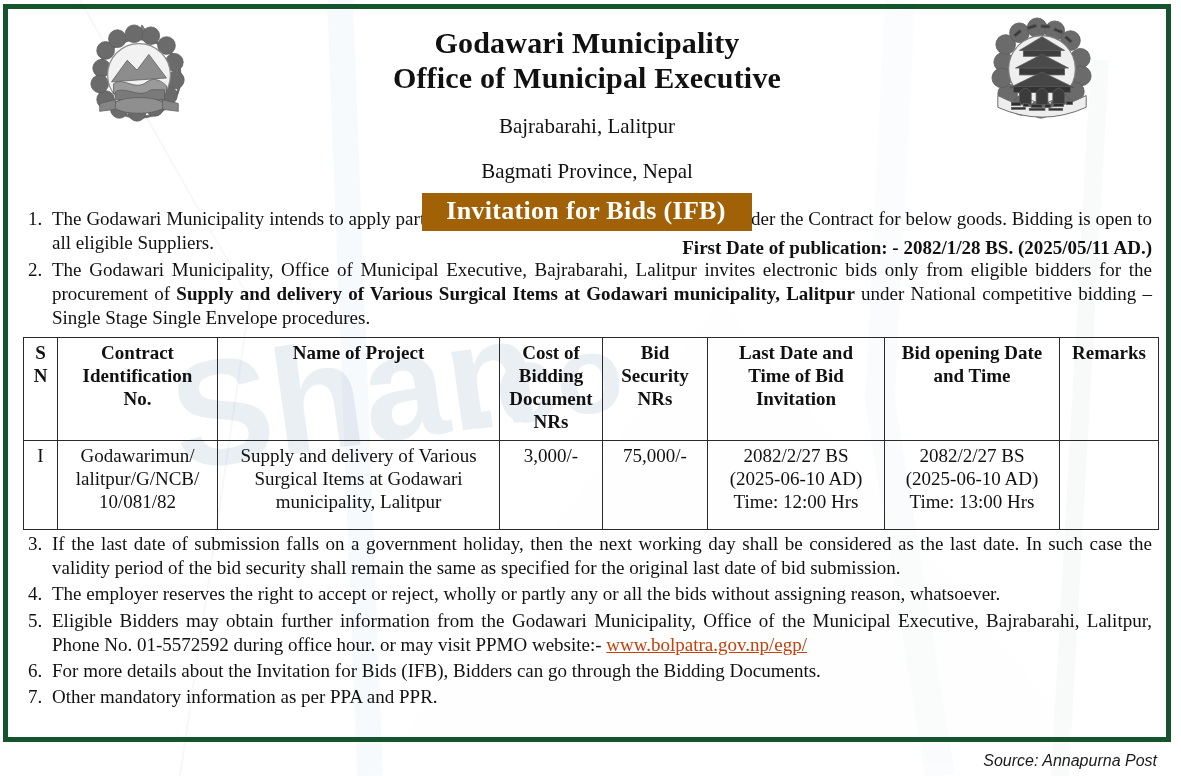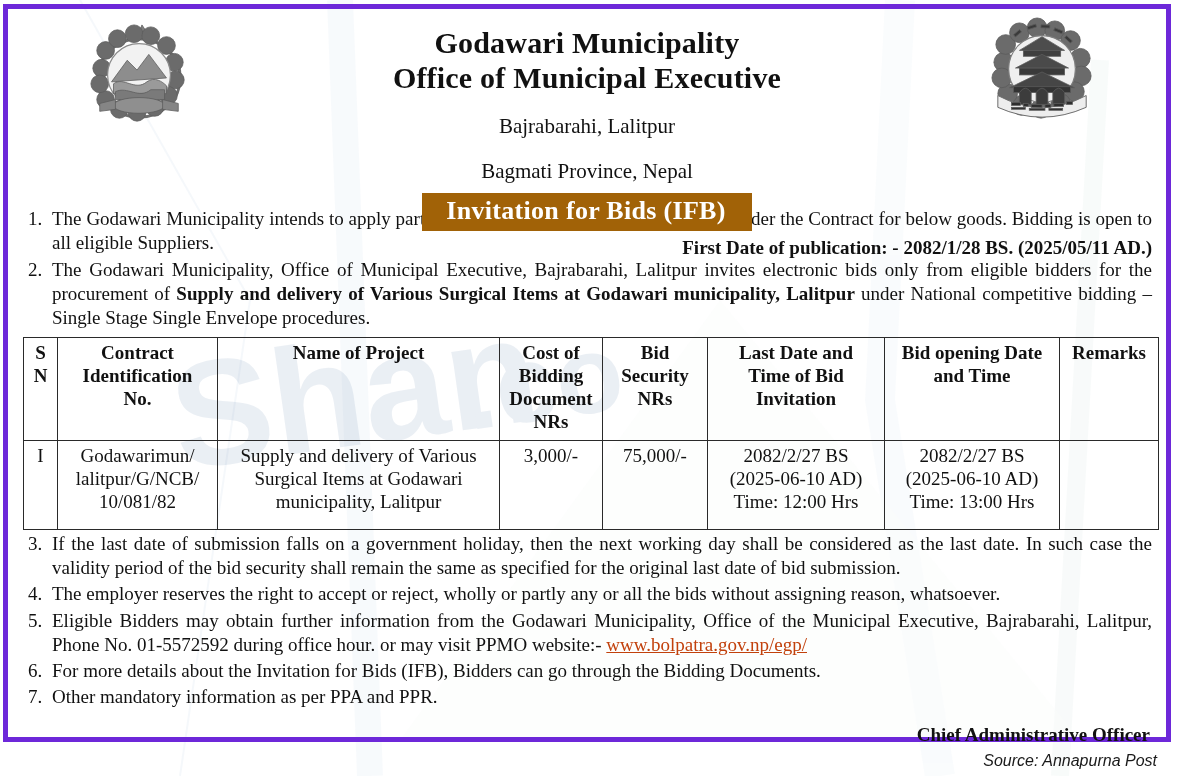--- a/index.html
+++ b/index.html
@@ -26,21 +26,21 @@
     z-index: 0;
   }
 
   
   .ad-frame {
     position: absolute;
     left: 3px;
     top: 4px;
     width: 1168px;
     height: 738px;
-    border: 5px solid #6d28d9;
+    border: 5px solid #14532d;
     box-sizing: border-box;
     background: transparent;
     z-index: 2;
   }
 
   .ad-inner {
     position: relative;
     width: 100%;
     height: 100%;
     padding: 6px 14px 0 14px;
@@ -455,18 +455,17 @@
         <li class="clause">
           <span class="num">6.</span>
           <span class="body"><span>For more details about the Invitation for Bids (IFB), Bidders can go through the Bidding Documents.</span></span>
         </li>
         <li class="clause">
           <span class="num">7.</span>
           <span class="body"><span>Other mandatory information as per PPA and PPR.</span></span>
         </li>
       </ol>
 
-    <div class="signoff">Chief Administrative Officer</div>
 
   </div>
 </div>
 
 <div class="source">Source: Annapurna Post</div>
 
 </body></html>

